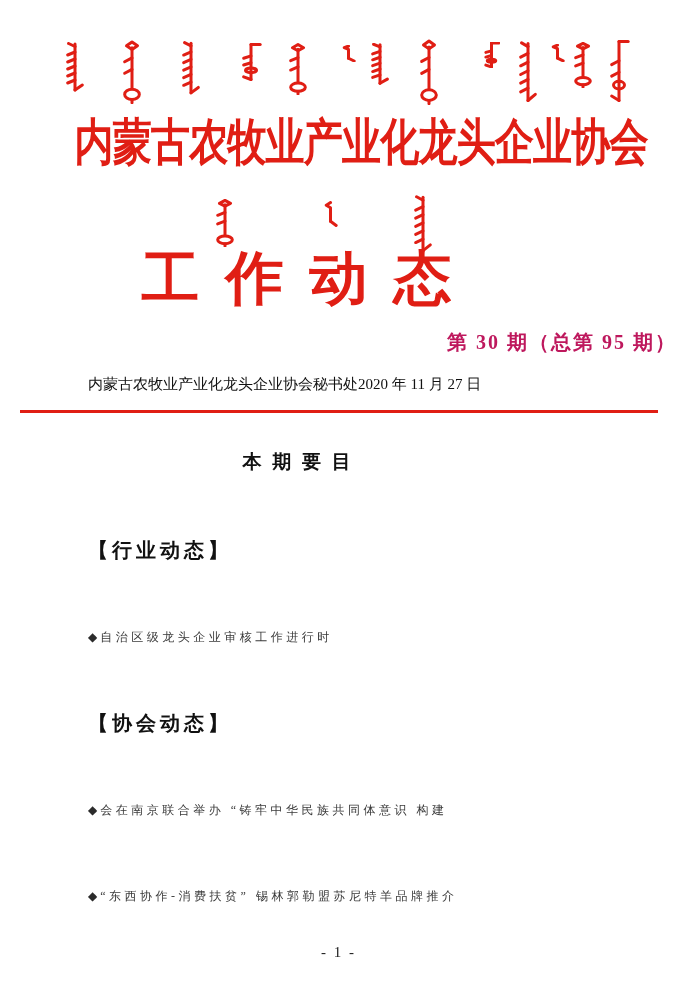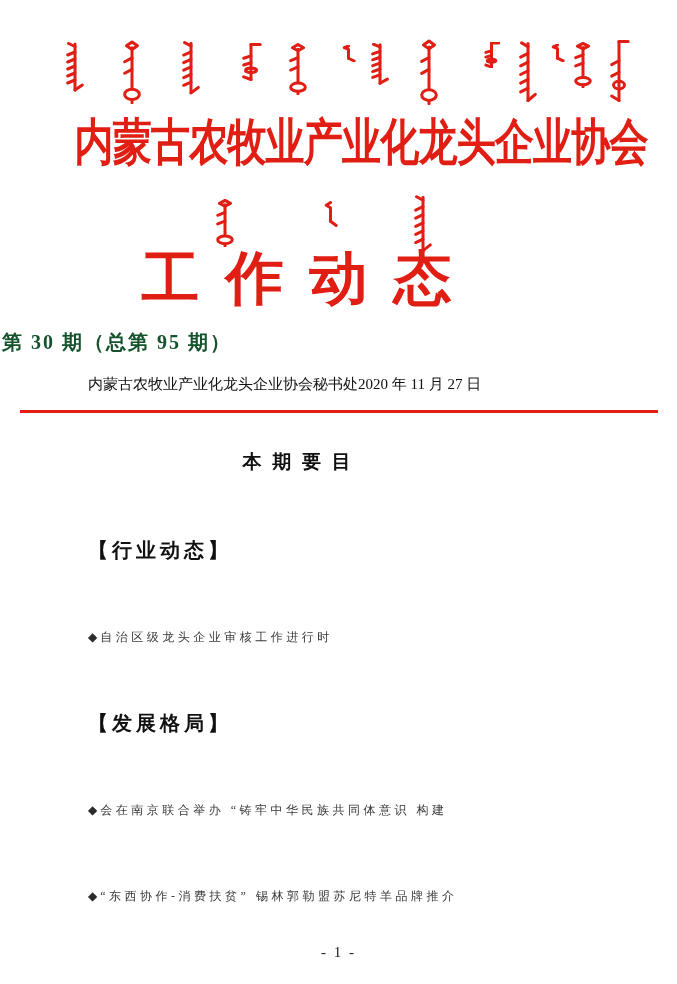--- a/index.html
+++ b/index.html
@@ -25,22 +25,22 @@
 
   
   .bulletin-title {
     position:absolute; top:240px; left:0; width:593px; text-align:center;
     font-size:58px; font-weight:bold; color:#e01e14;
     letter-spacing:26px; padding-left:26px; white-space:nowrap;
   }
 
   
   .issue-line {
-    position:absolute; top:329px; left:0; width:677px; text-align:left;
-    font-size:20px; font-weight:bold; color:#14532d; letter-spacing:2px;
+    position:absolute; top:329px; left:0; width:677px; text-align:right;
+    font-size:20px; font-weight:bold; color:#be185d; letter-spacing:2px;
     padding-left:2px; white-space:nowrap;
   }
 
   
   .pub-row {
     position:absolute; top:375px; left:88px; right:84px;
     display:flex; justify-content:flex-start; align-items:baseline;
     font-size:15px; color:#111; white-space:nowrap;
   }
 
@@ -209,21 +209,21 @@
 
   <div class="red-rule"></div>
 
   <div class="toc-heading">本 期 要 目</div>
 
   <div class="toc">
     <div class="toc-row toc-label">【行业动态】</div>
     <div class="toc-row toc-item">
       <span class="bullet">◆</span><span>自治区级龙头企业审核工作进行时</span>
     </div>
-    <div class="toc-row toc-label">【发展格局】</div>
+    <div class="toc-row toc-label">【协会动态】</div>
     <div class="toc-row toc-item">
       <span class="bullet">◆</span><span>会在南京联合举办 “铸牢中华民族共同体意识 构建</span>
     </div>
     <div class="toc-row toc-item">
       <span class="bullet">◆</span><span>“东西协作-消费扶贫” 锡林郭勒盟苏尼特羊品牌推介</span>
     </div>
   </div>
 
   <div class="footer">- 1 -</div>
 

